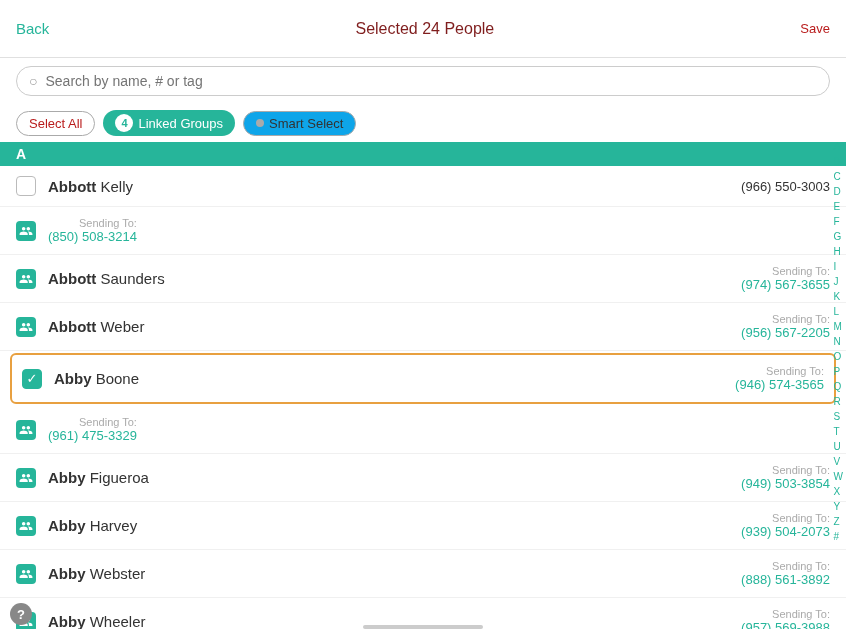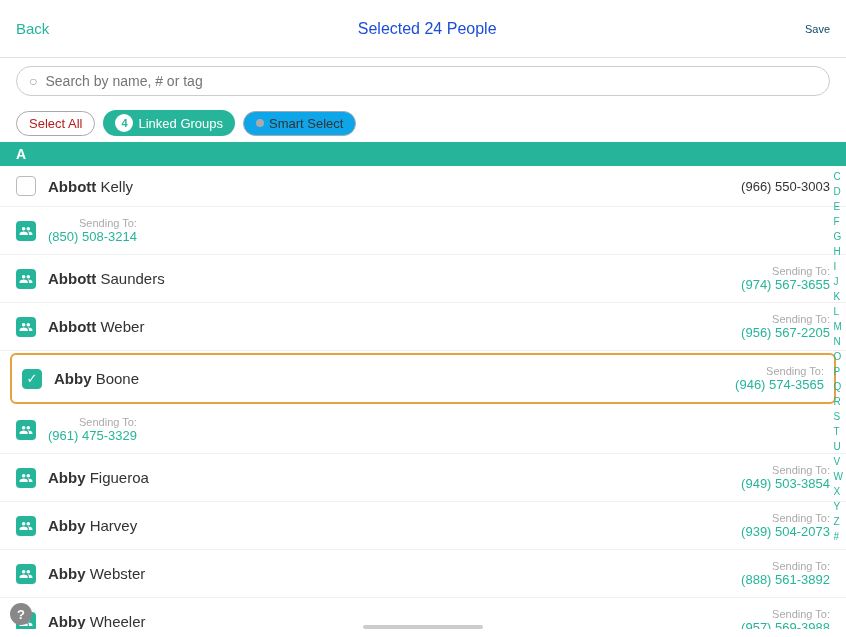--- a/index.html
+++ b/index.html
@@ -22,25 +22,25 @@
       height: 58px;
     }
     .header-back {
       color: #26b59a;
       font-size: 15px;
       cursor: pointer;
     }
     .header-title {
       font-size: 16px;
       font-weight: 500;
-      color: #1d4ed8;
+      color: #7f1d1d;
     }
     .header-save {
-      color: #0c4a6e;
-      font-size: 11px;
+      color: #b91c1c;
+      font-size: 13px;
       cursor: pointer;
     }
 
     
     .search-bar {
       display: flex;
       align-items: center;
       border: 1px solid #ccc;
       border-radius: 20px;
       margin: 8px 16px;

